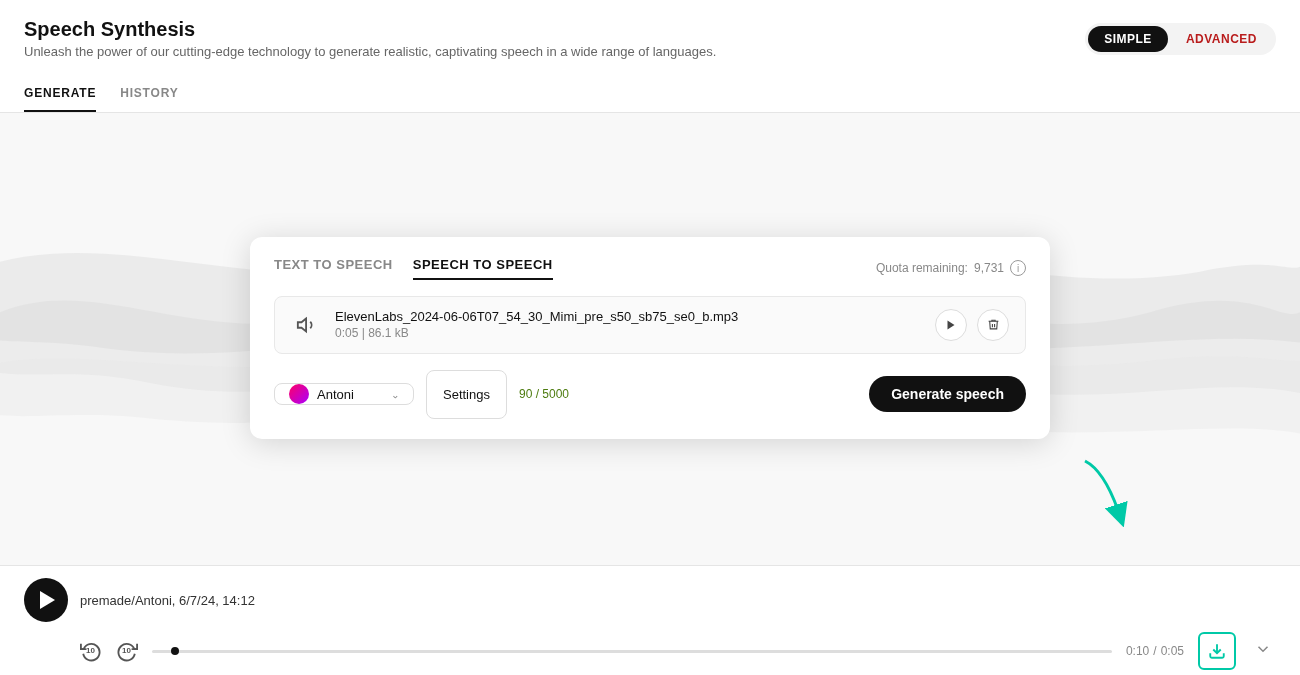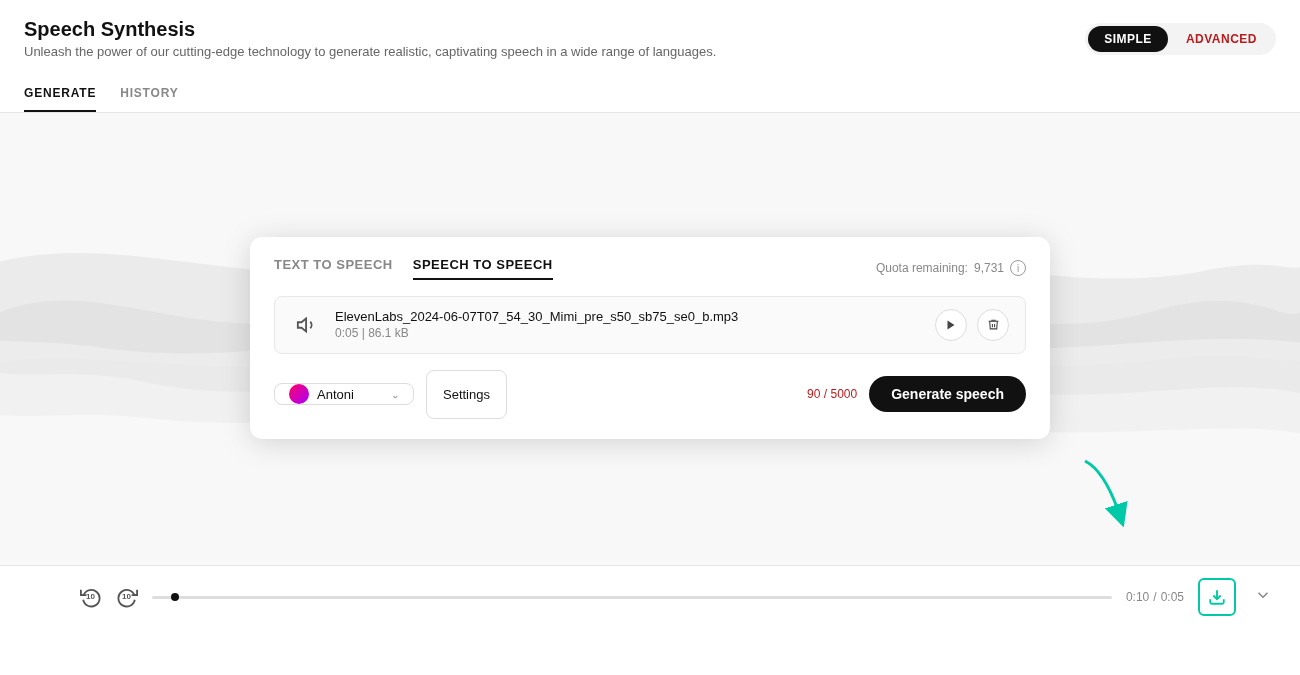--- a/index.html
+++ b/index.html
@@ -249,23 +249,23 @@
       border-radius: 8px;
       padding: 16px 16px;
       font-size: 13px;
       font-weight: 500;
       cursor: pointer;
       color: #111;
     }
 
     .char-count {
       flex: 1;
-      text-align: right;
+      text-align: left;
       font-size: 12px;
-      color: #b91c1c;
+      color: #4d7c0f;
       margin-right: 0;
     }
 
     .generate-btn {
       background: #111;
       color: #fff;
       border: none;
       border-radius: 20px;
       padding: 10px 22px;
       font-size: 14px;
@@ -449,21 +449,21 @@
   </div>
 
   <div class="file-row">
     <div class="speaker-icon">
       <svg width="22" height="22" viewBox="0 0 24 24" fill="none" stroke="currentColor" stroke-width="2">
         <polygon points="11 5 6 9 2 9 2 15 6 15 11 19 11 5"></polygon>
         <path d="M15.54 8.46a5 5 0 0 1 0 7.07"></path>
       </svg>
     </div>
     <div class="file-info">
-      <div class="file-name">ElevenLabs_2024-06-07T07_54_30_Mimi_pre_s50_sb75_se0_b.mp3</div>
+      <div class="file-name">ElevenLabs_2024-06-06T07_54_30_Mimi_pre_s50_sb75_se0_b.mp3</div>
       <div class="file-meta">
         <span>0:05</span>
         <span> | </span>
         <span>86.1 kB</span>
       </div>
     </div>
     <div class="file-actions">
       <button class="icon-btn">
         <svg width="12" height="12" viewBox="0 0 24 24" fill="currentColor">
           <polygon points="5 3 19 12 5 21 5 3"></polygon>
@@ -497,20 +497,24 @@
     <defs>
       <marker id="arrowhead" markerWidth="8" markerHeight="8" refX="4" refY="4" orient="auto">
         <path d="M0,0 L8,4 L0,8 Z" fill="#00c9a7"></path>
       </marker>
     </defs>
     <path d="M20,10 Q40,20 55,65" stroke="#00c9a7" stroke-width="3" fill="none" marker-end="url(#arrowhead)"></path>
   </svg>
 </div>
 
 <div class="player-bar">
+  <div class="player-top">
+    <button class="play-btn-large"></button>
+    <span class="player-info">premade/Antoni, 6/7/24, 14:12</span>
+  </div>
   <div class="player-controls-row">
     <button class="skip-btn">
       <svg width="22" height="22" viewBox="0 0 24 24" fill="none" stroke="currentColor" stroke-width="2">
         <polyline points="1 4 1 10 7 10"></polyline>
         <path d="M3.51 15a9 9 0 1 0 .49-5H1"></path>
       </svg>
       <span style="position:absolute;font-size:8px;font-weight:700;color:#555;top:6px;left:6px;">10</span>
     </button>
     <button class="skip-btn">
       <svg width="22" height="22" viewBox="0 0 24 24" fill="none" stroke="currentColor" stroke-width="2">

